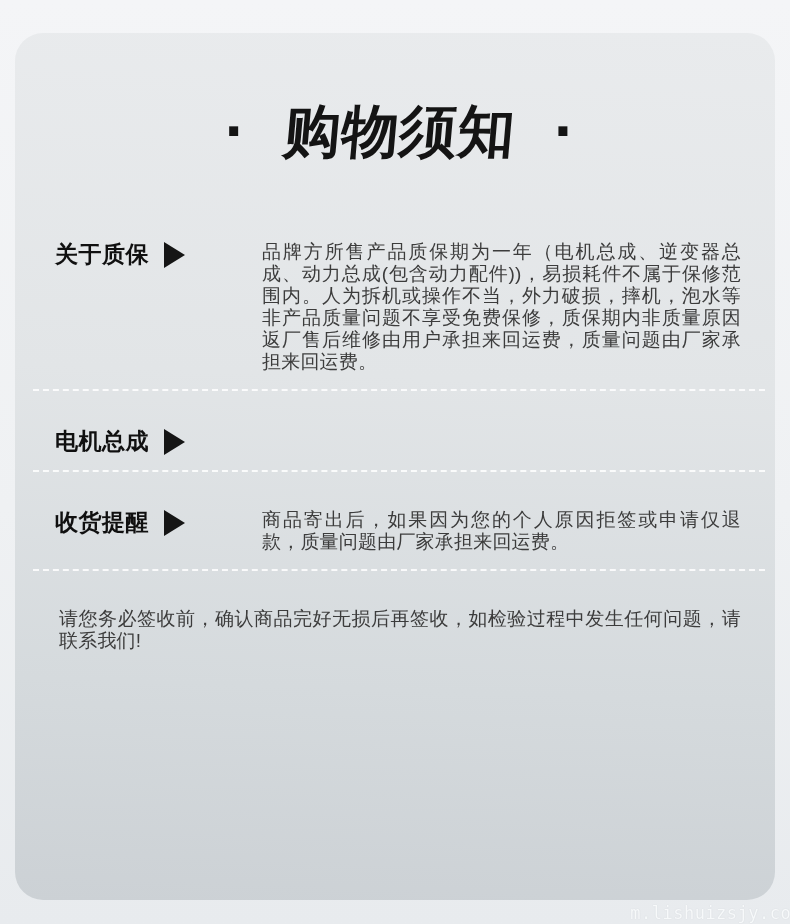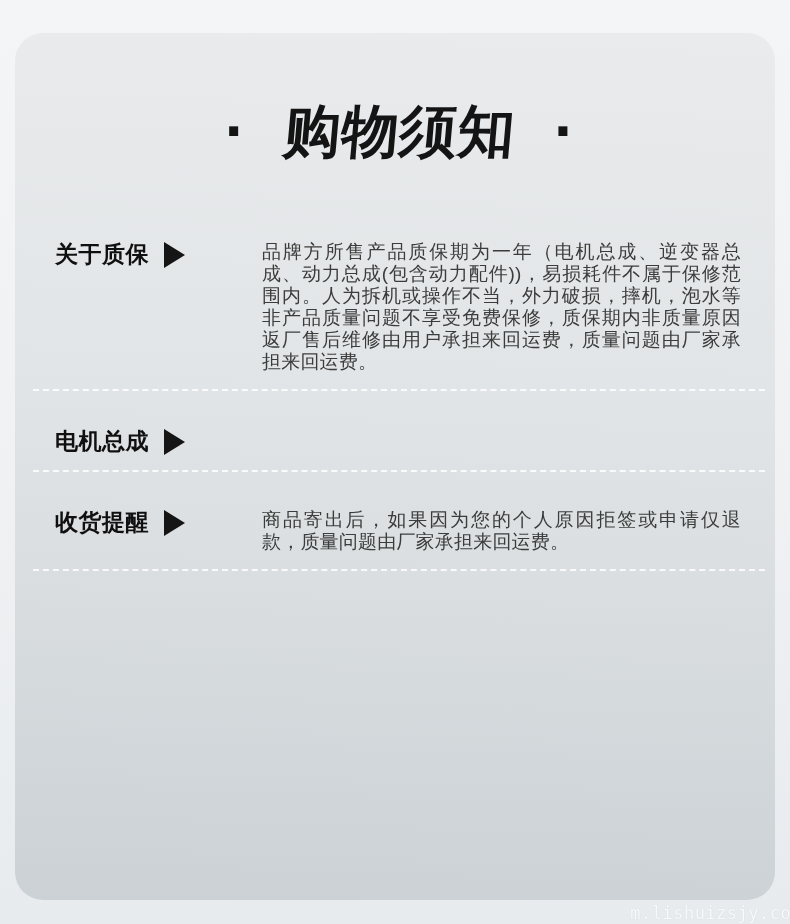--- a/index.html
+++ b/index.html
@@ -128,18 +128,19 @@
       <div class="label-wrap">
         <span class="label">收货提醒</span>
         <span class="tri"></span>
       </div>
       <p class="body-text">商品寄出后，如果因为您的个人原因拒签或申请仅退款，质量问题由厂家承担来回运费。</p>
     </div>
 
     <div class="divider"></div>
 
     <div class="section">
+      <p class="body-text">请您务必签收前，确认商品完好无损后再签收，如检验过程中发生任何问题，请联系我们!</p>
     </div>
 
   </div>
 
   <div class="watermark">m.lishuizsjy.com</div>
 </div>
 
 </body></html>

